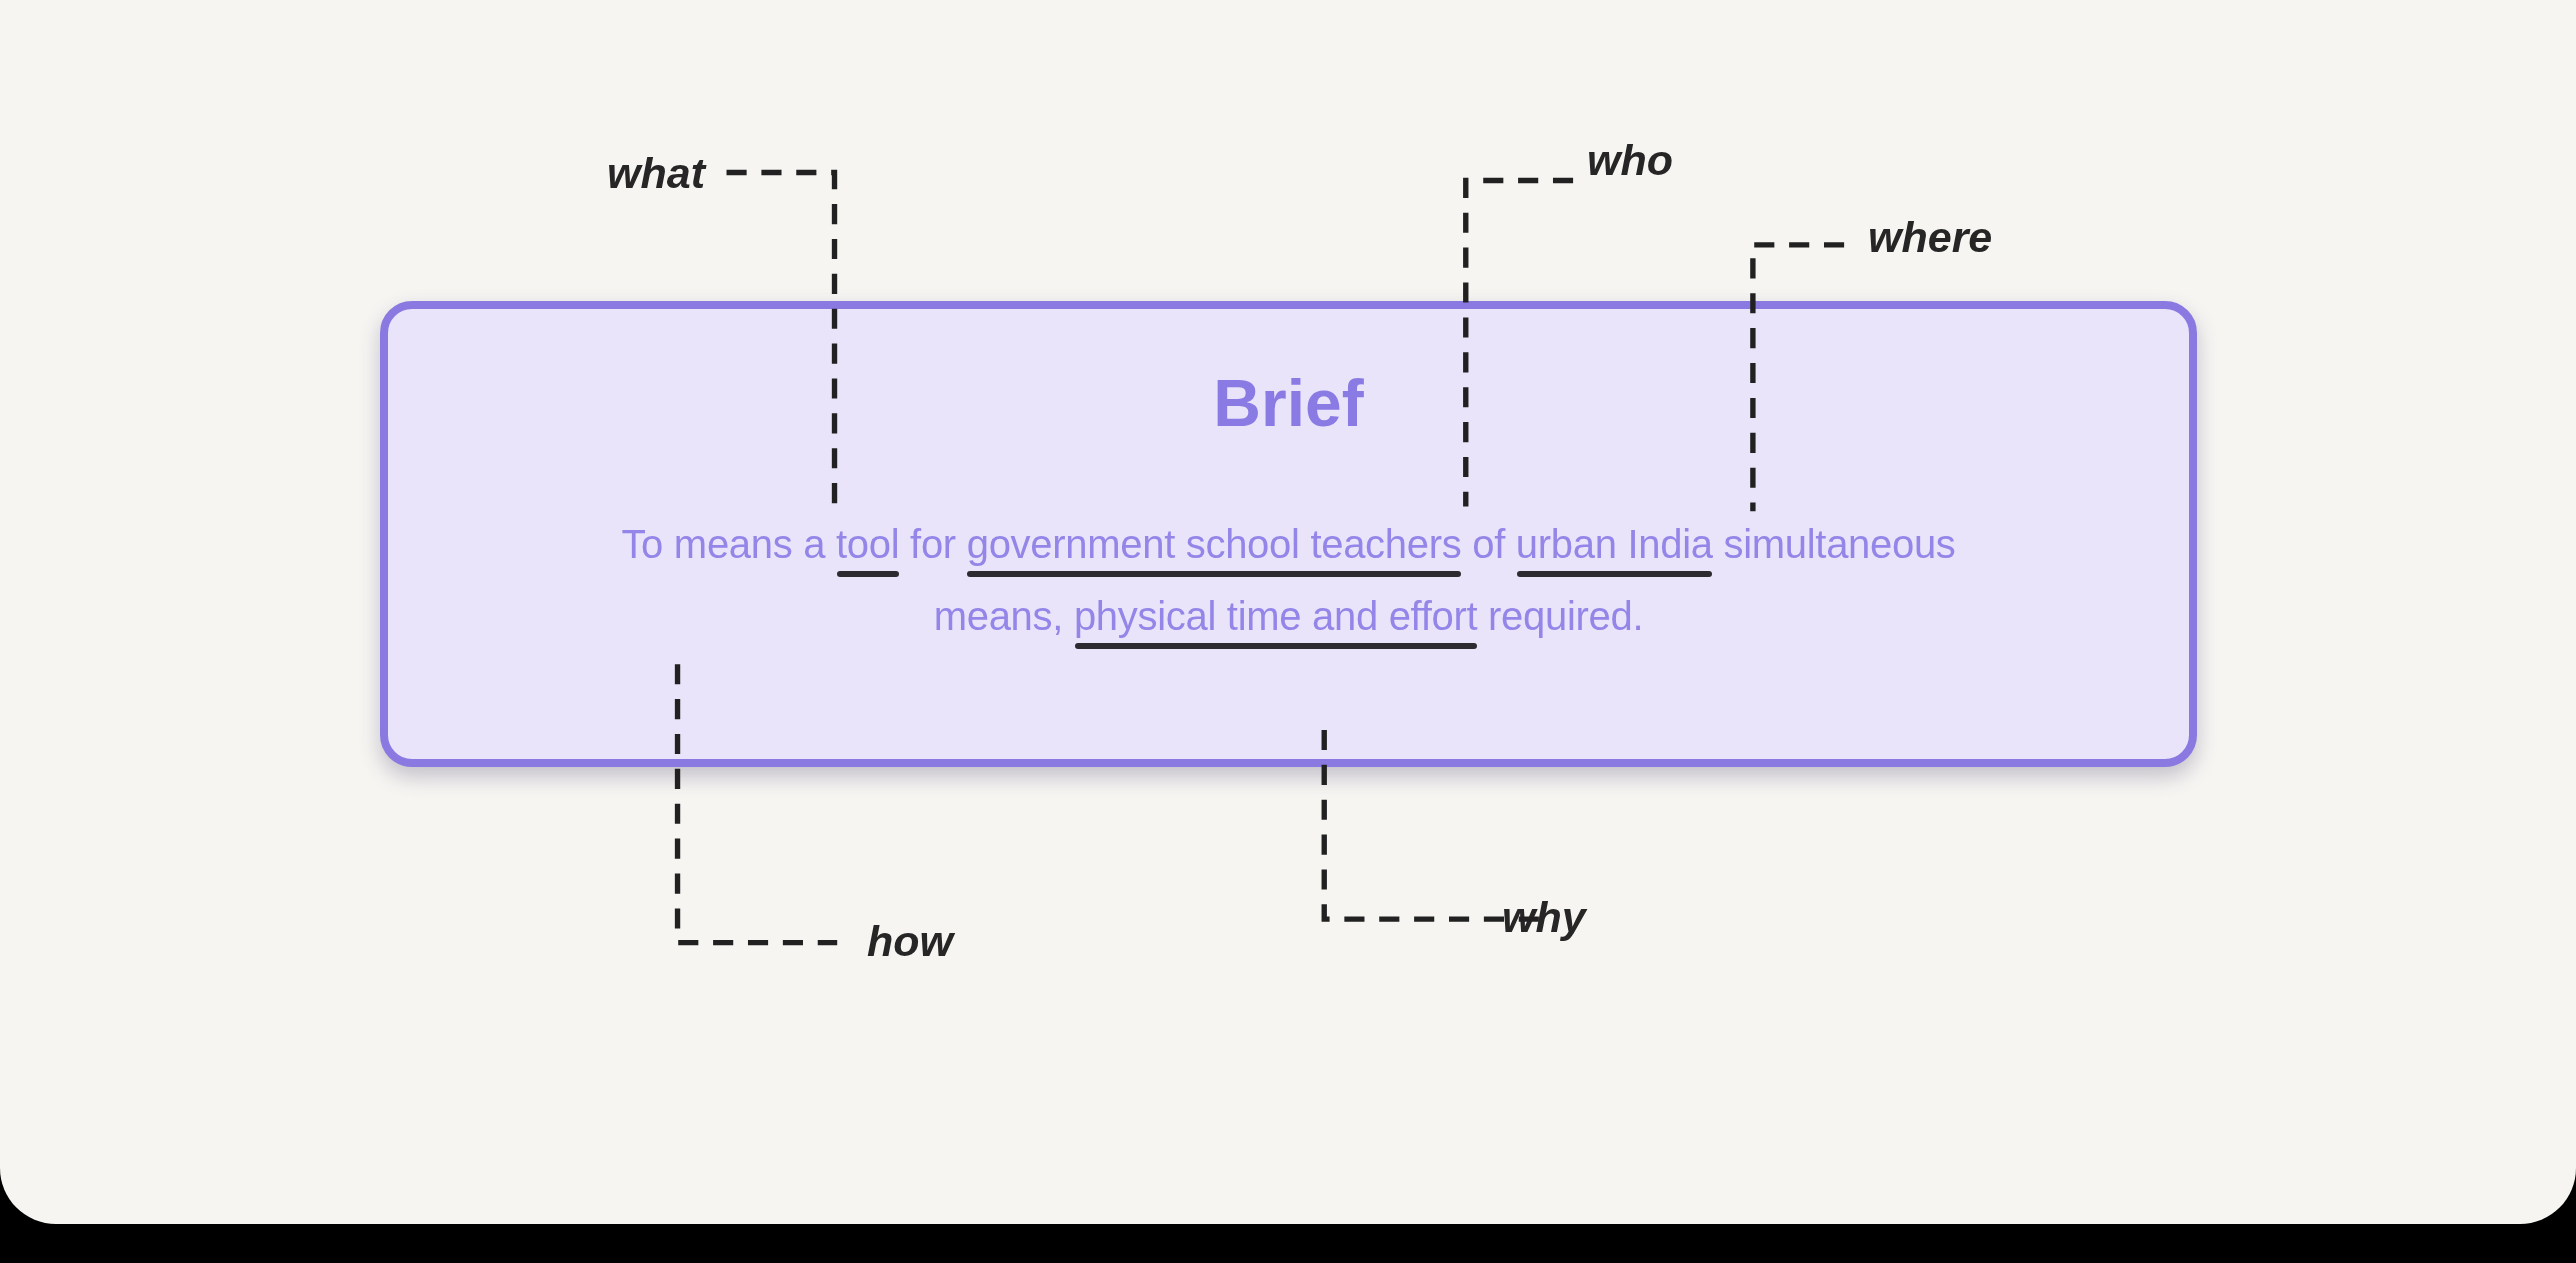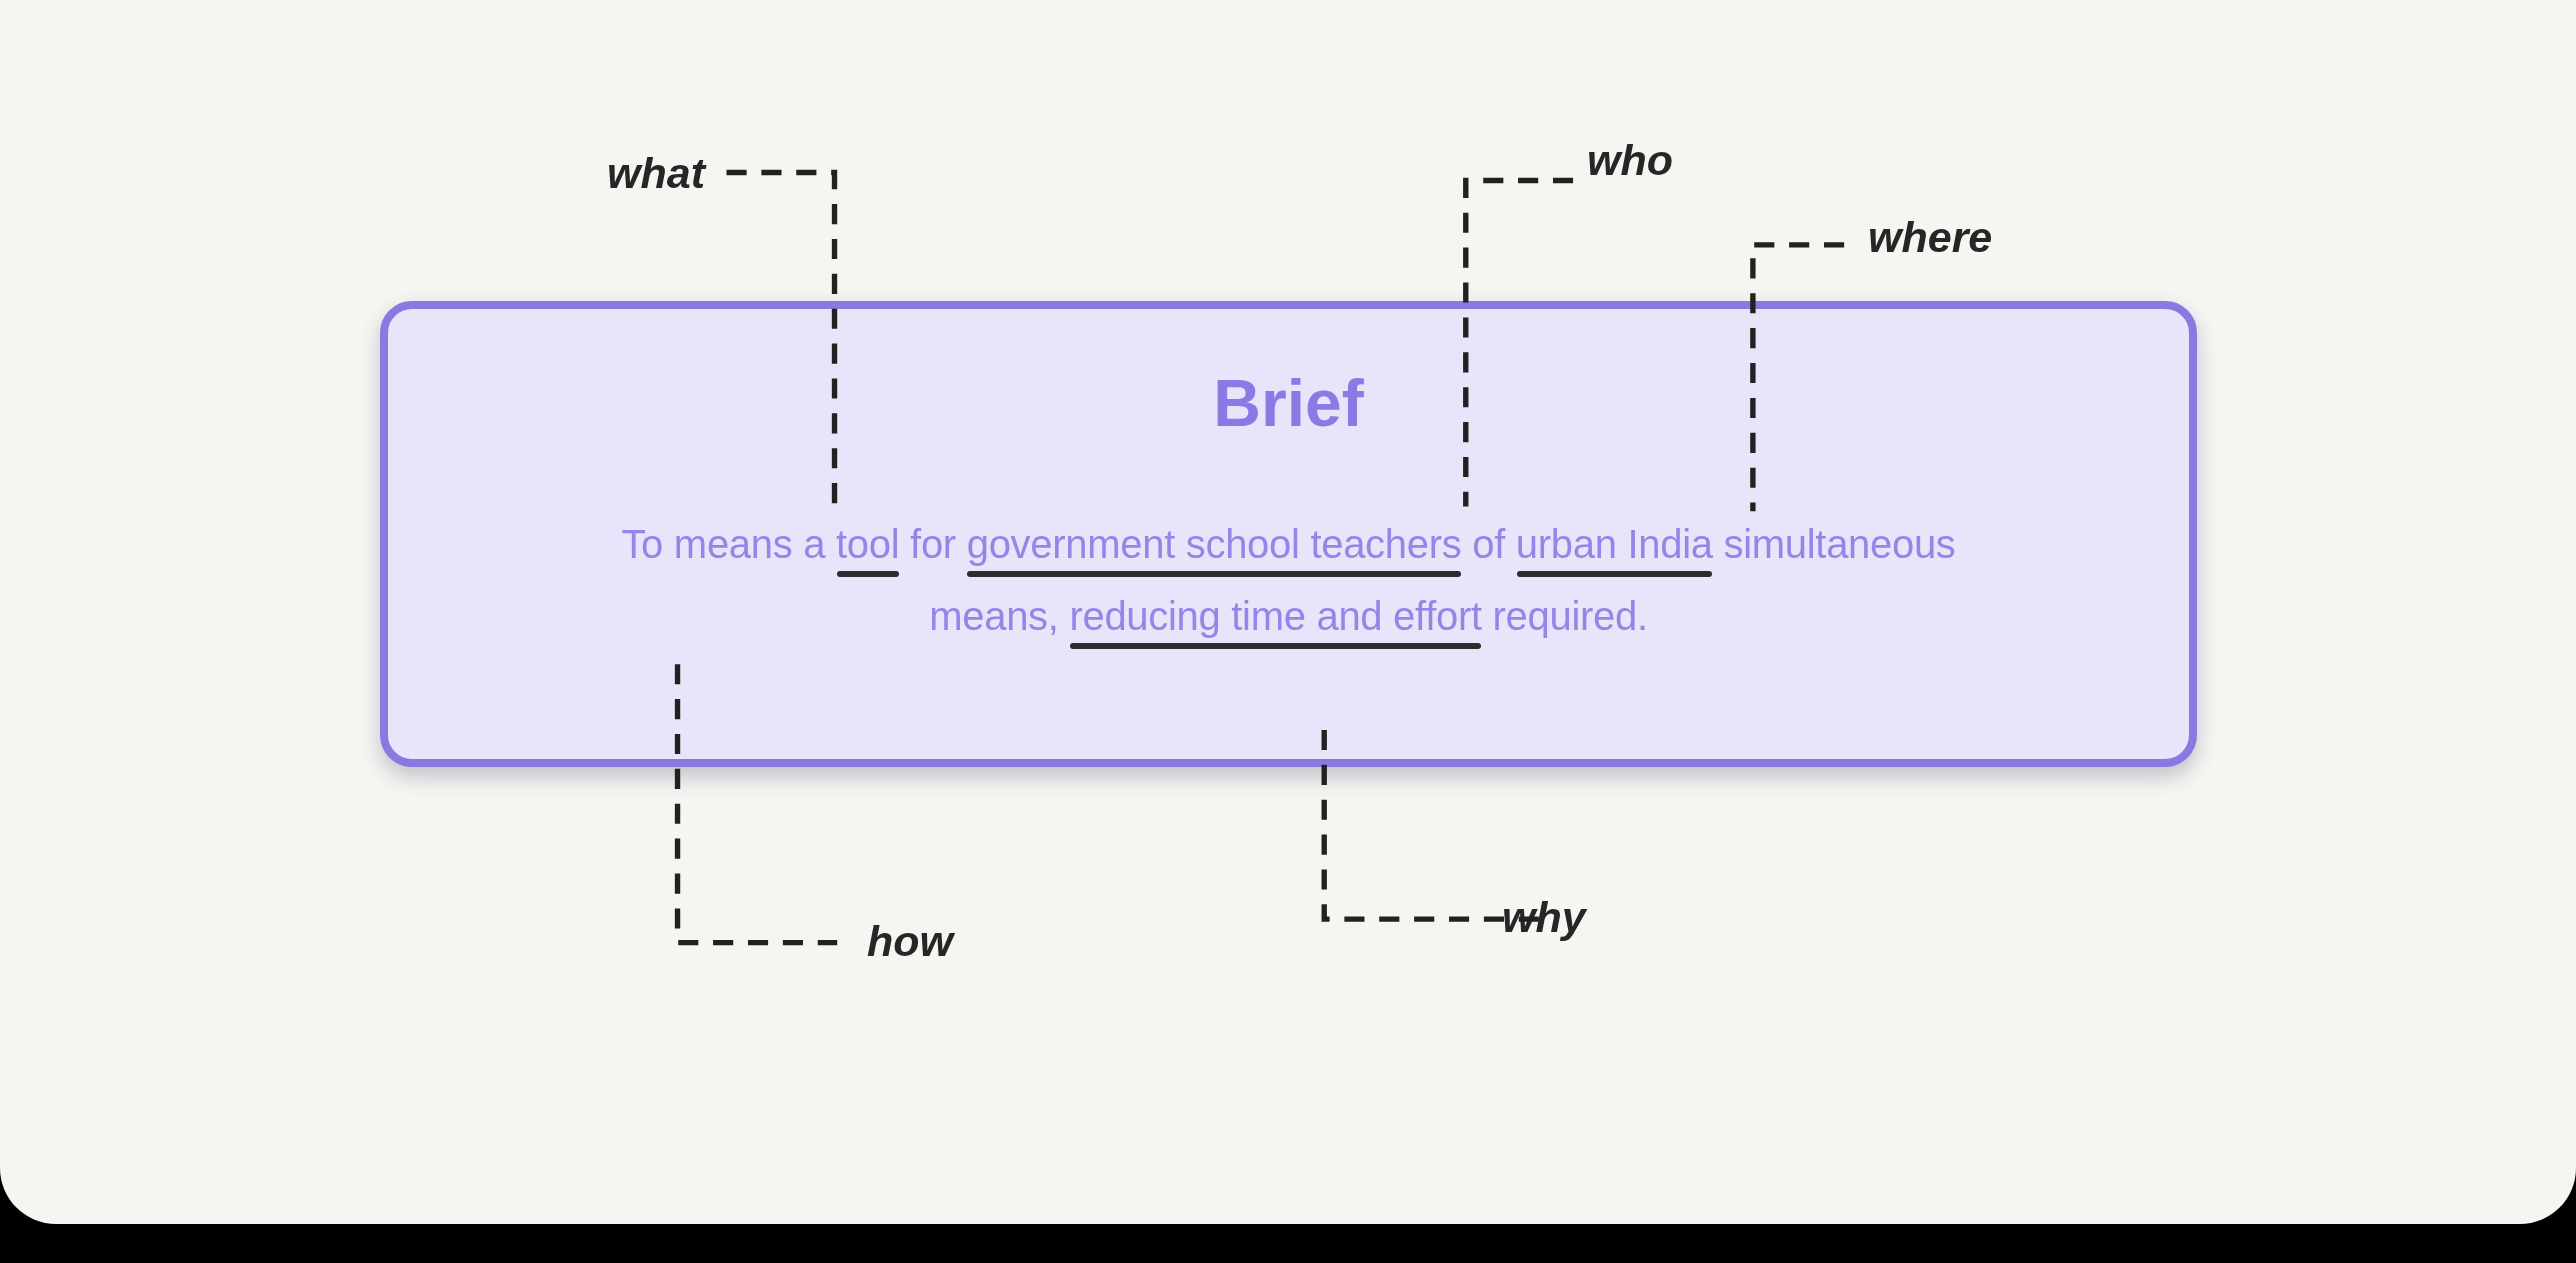--- a/index.html
+++ b/index.html
@@ -96,21 +96,21 @@
 <body>
 
 <div class="canvas">
 
   <div class="card"></div>
 
   <div class="card-title">Brief</div>
 
   <div class="brief-text">
     <div class="line"><span>To means a </span><span class="u">tool</span><span> for </span><span class="u">government school teachers</span><span> of </span><span class="u">urban India</span><span> simultaneous</span></div>
-    <div class="line"><span>means, </span><span class="u">reducing time and effort</span><span> required.</span></div>
+    <div class="line"><span>means, </span><span class="u">physical time and effort</span><span> required.</span></div>
   </div>
 
   <div class="anno anno-what">what</div>
   <div class="anno anno-who">who</div>
   <div class="anno anno-where">where</div>
   <div class="anno anno-how">how</div>
   <div class="anno anno-why">why</div>
 
   <svg class="connectors" viewBox="0 0 3840 1884" xmlns="http://www.w3.org/2000/svg">
     <polyline points="1083,257 1244,257 1244,762"></polyline>

